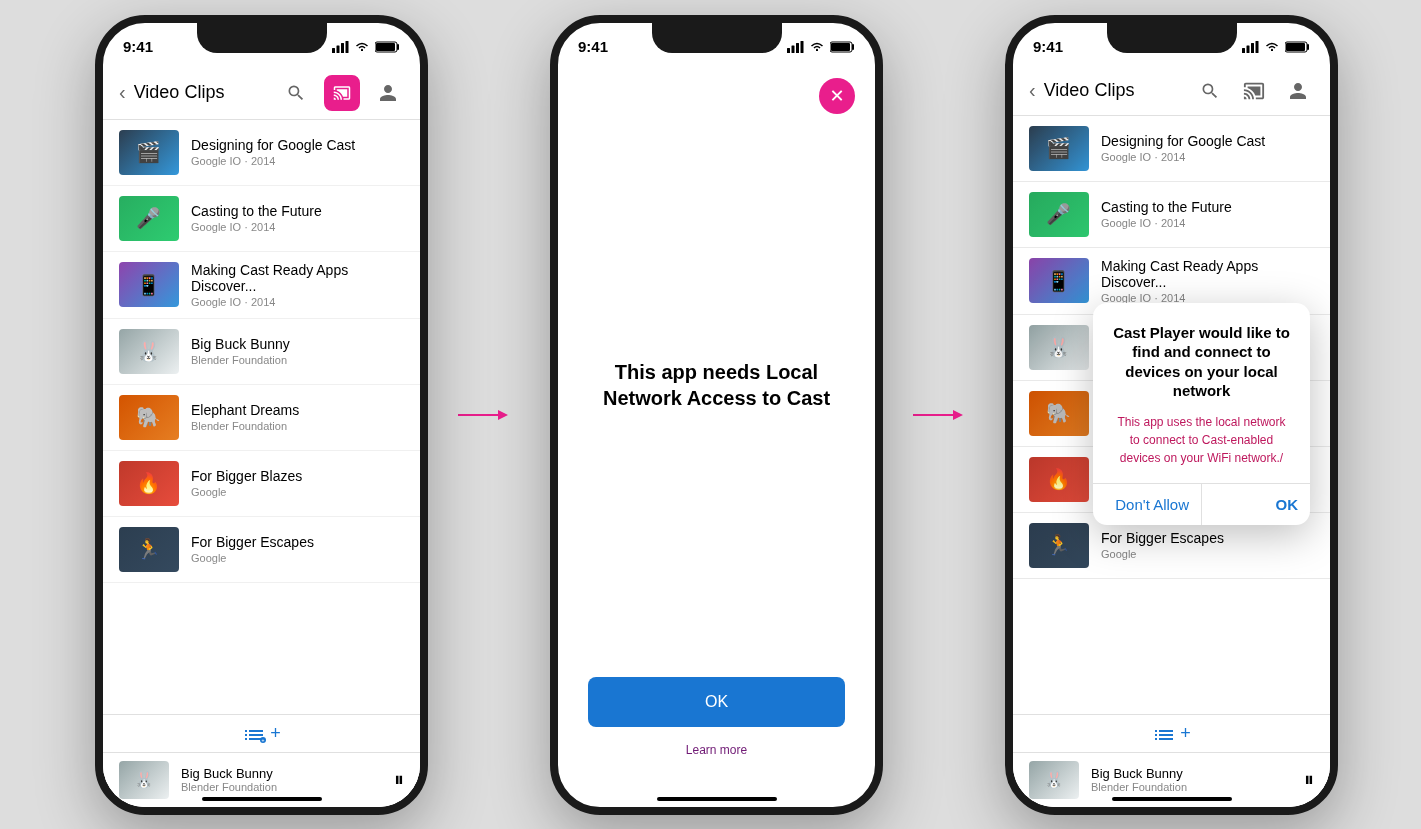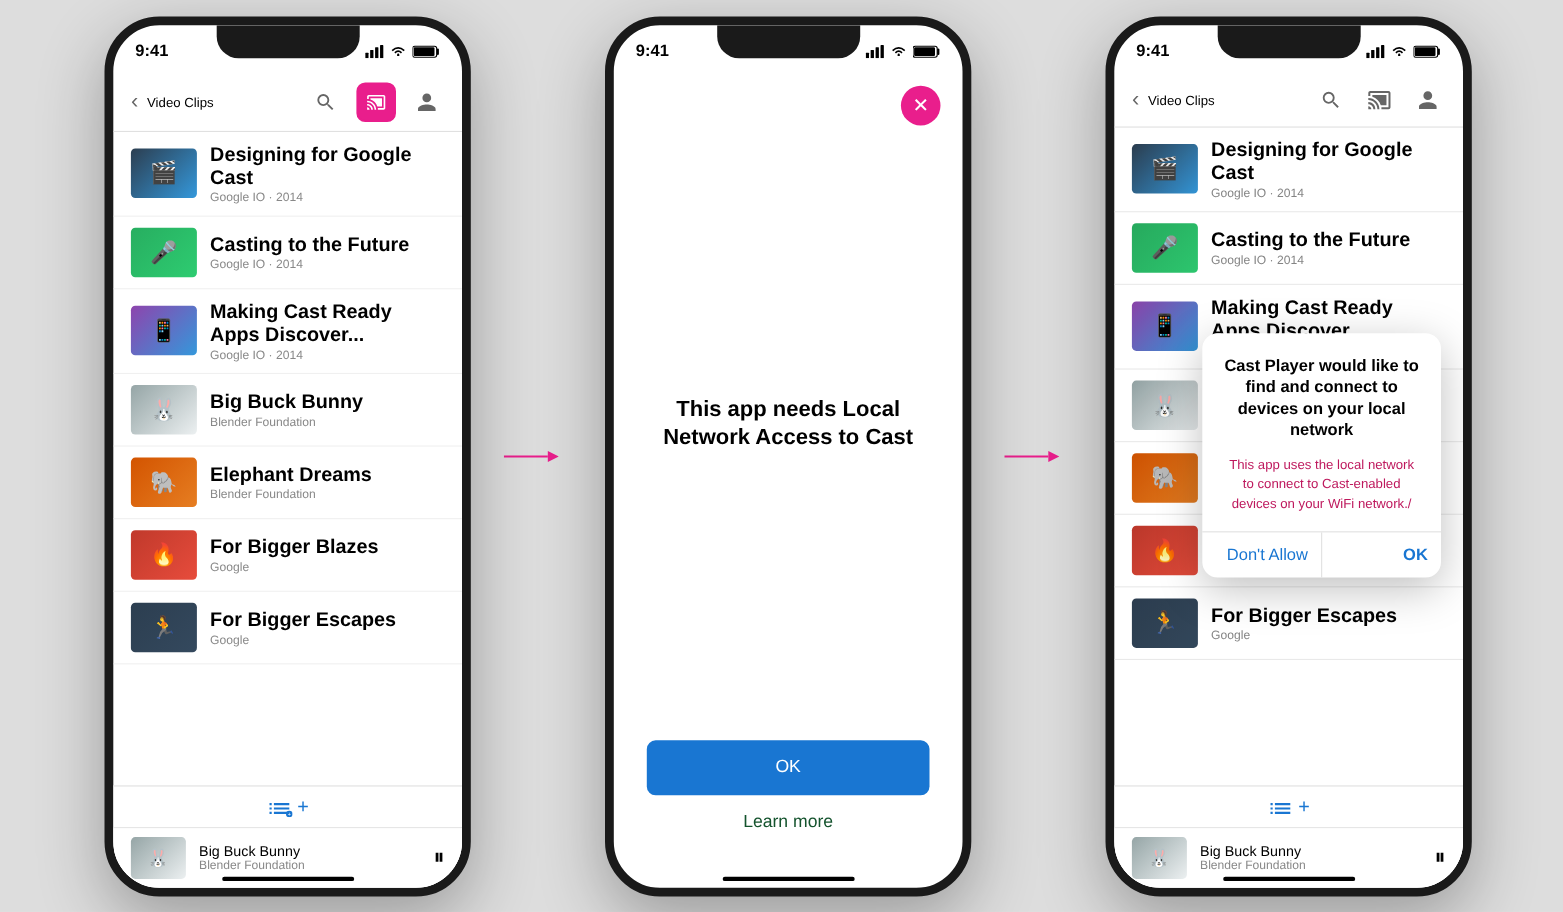--- a/index.html
+++ b/index.html
@@ -88,21 +88,21 @@
       gap: 8px;
     }
 
     .app-bar-back {
       color: #666;
       font-size: 20px;
     }
 
     .app-bar-title {
       flex: 1;
-      font-size: 12px;
+      font-size: 18px;
       font-weight: 500;
       color: #000;
     }
 
     .app-bar-icons {
       display: flex;
       gap: 12px;
       align-items: center;
     }
 
@@ -177,22 +177,22 @@
       align-items: center;
       justify-content: center;
       font-size: 20px;
     }
 
     .video-info {
       flex: 1;
     }
 
     .video-title {
-      font-size: 18px;
-      font-weight: 700;
+      font-size: 14px;
+      font-weight: 400;
       color: #000;
       margin-bottom: 2px;
     }
 
     .video-subtitle {
       font-size: 11px;
       color: #888;
     }
 
     
@@ -310,22 +310,22 @@
       border-radius: 8px;
       font-size: 16px;
       font-weight: 500;
       cursor: pointer;
       margin-bottom: 16px;
     }
 
     .btn-learn-more {
       display: block;
       text-align: center;
-      color: #14532d;
-      font-size: 16px;
+      color: #701a75;
+      font-size: 12px;
       cursor: pointer;
       text-decoration: none;
     }
 
     .close-circle {
       position: absolute;
       top: 55px;
       right: 20px;
       width: 36px;
       height: 36px;

